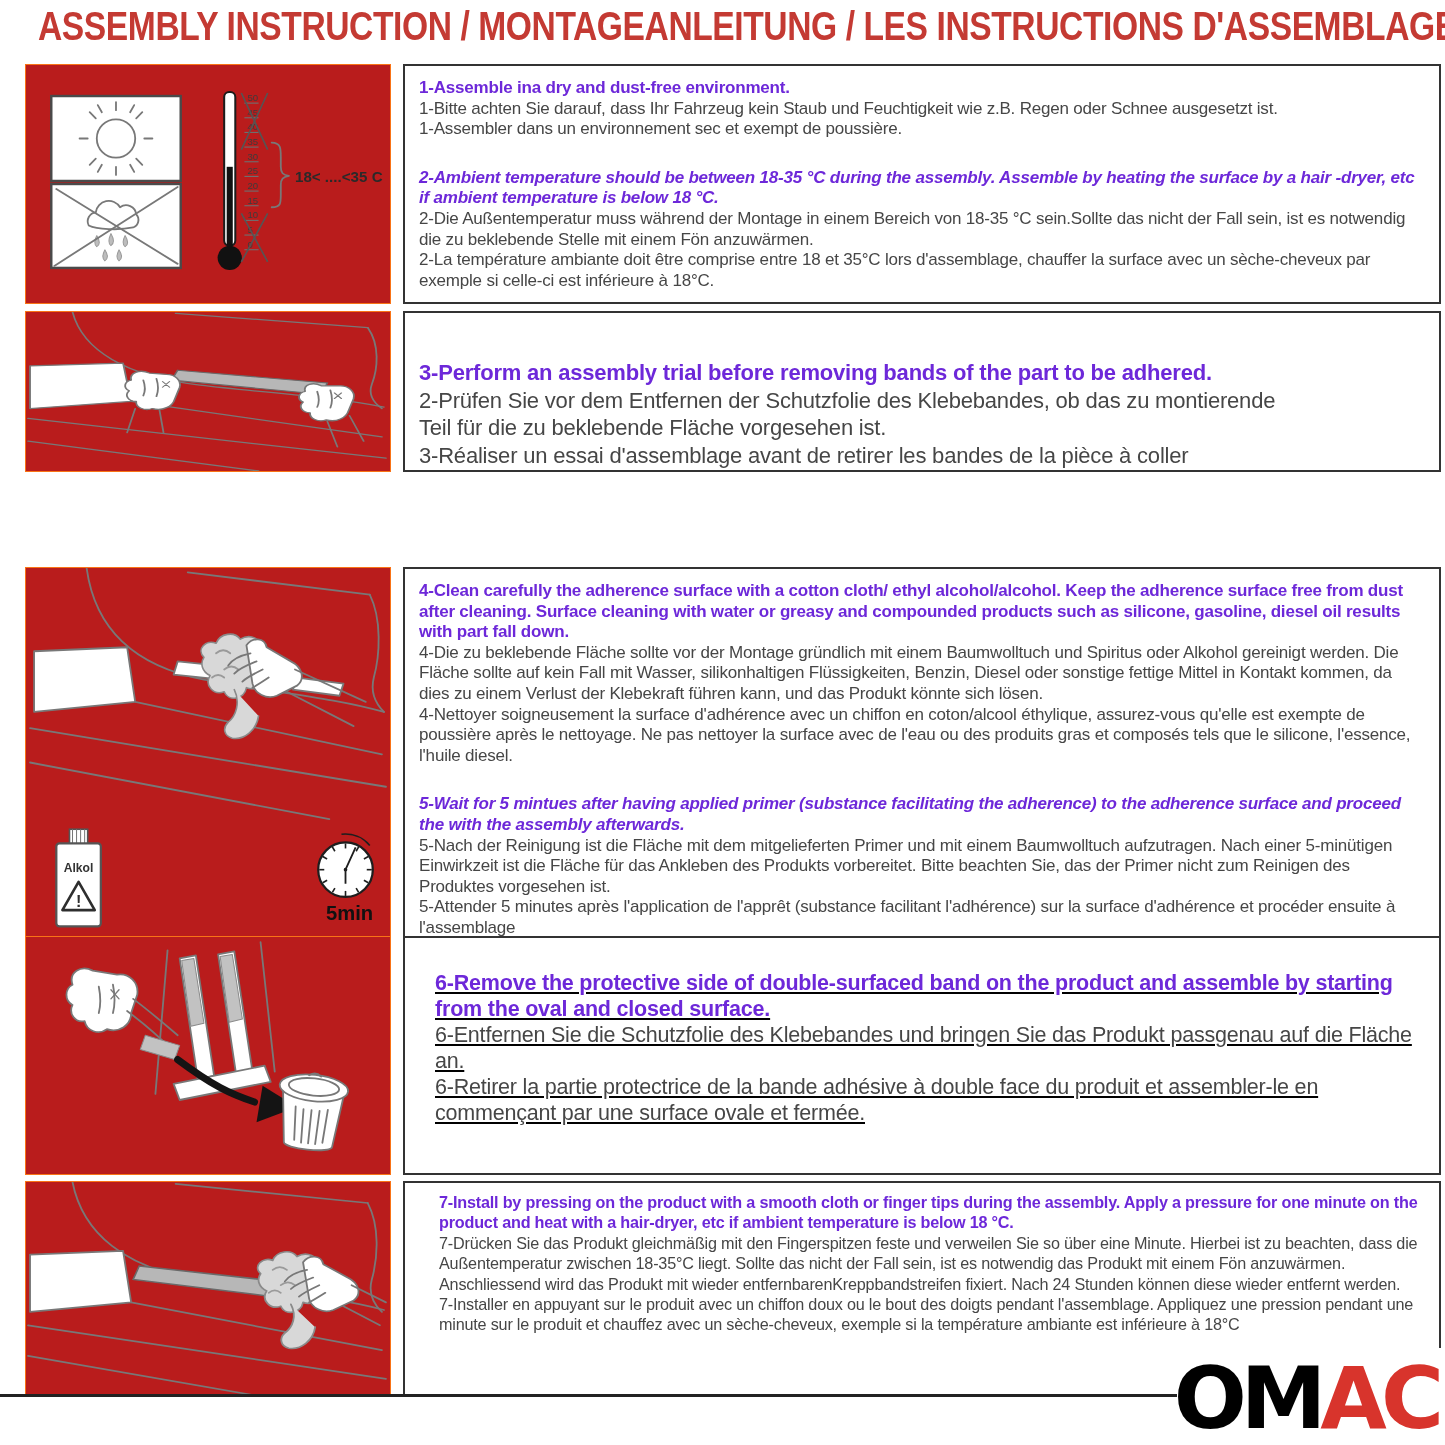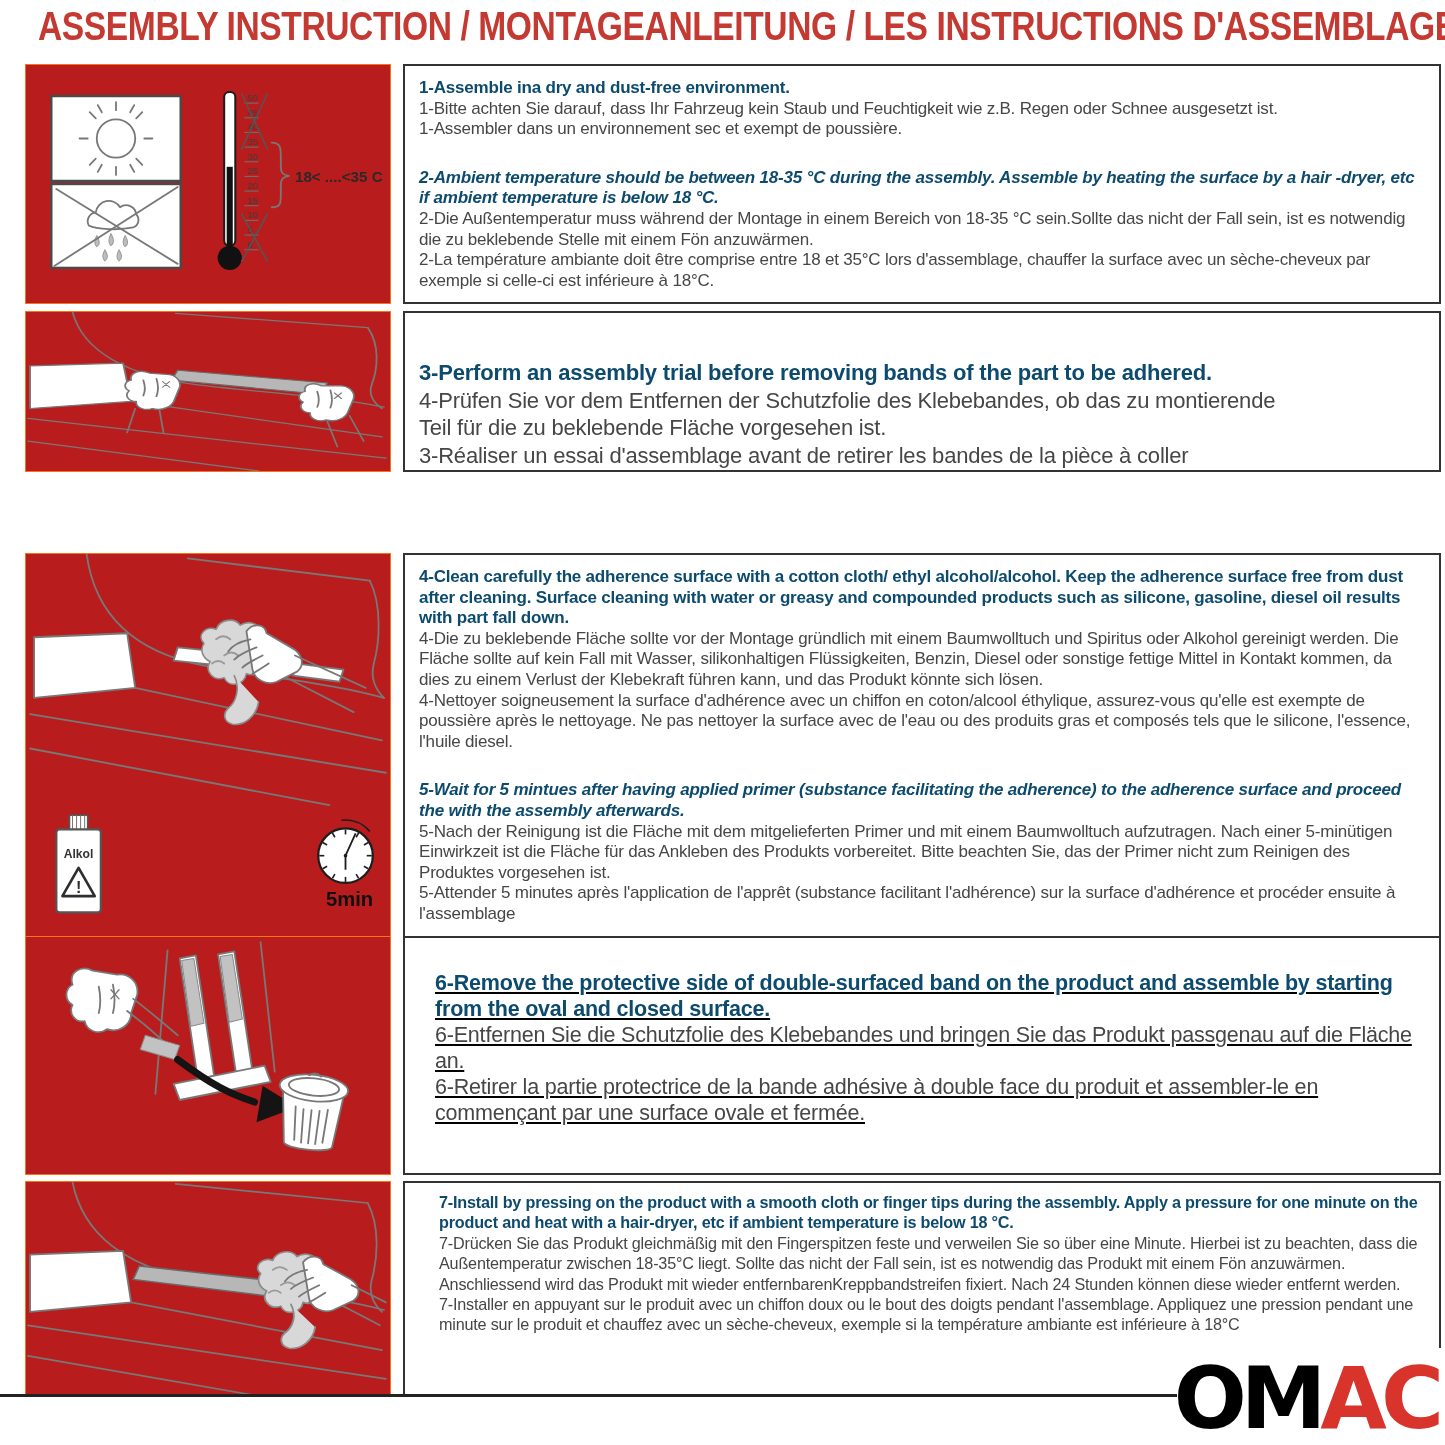--- a/index.html
+++ b/index.html
@@ -13,27 +13,27 @@
 
   
   .lbox{position:absolute;left:25px;width:366px;border:1px solid #f97316;background:#b91c1c;
         box-sizing:border-box;}
   .rbox{position:absolute;left:403px;width:1038px;border:2px solid #333;background:#fff;
         box-sizing:border-box;overflow:hidden;}
   .lbox svg{display:block;width:100%;height:100%;}
 
   .r1{top:64px;height:240px}
   .r2{top:311px;height:161px}
-  .r3{top:553px;height:391px}
+  .r3{top:567px;height:391px}
   .r4{top:936px;height:239px}
   .r5{top:1181px;height:216px}
 
   
   p{margin:0;color:#464646;}
-  .bold{font-weight:700;color:#0c4a6e;}
+  .bold{font-weight:700;color:#6d28d9;}
   .gap{margin-top:28px;font-style:italic;}
   .txt-s  p{font-size:17px;  line-height:20.6px;letter-spacing:-.2px;}
   .txt-xs p{font-size:16.2px;line-height:20.4px;letter-spacing:-.2px;margin-left:20px;}
   .txt-l  p{font-size:22px;  line-height:27.5px;letter-spacing:-.2px;}
   .txt-m  p{font-size:21.5px;line-height:26px;  letter-spacing:-.2px;}
   .pad-s{padding:12px 18px 0 14px;}
   .pad-xs{padding:9px 18px 0 14px;}
   .pad-l{padding:46px 18px 0 14px;}
   .pad-m{padding:32px 18px 0 30px;text-decoration:underline;}
   .narrow{max-width:880px;}
@@ -168,21 +168,21 @@
       <g class="art">
         <path d="M292,104 C284,98 274,102 276,112 C269,114 268,123 274,127 C269,133 273,142 281,142 C280,150 289,156 297,152 C307,156 317,149 319,139 L324,122 C326,112 319,104 311,104 Z" fill="#fff"></path>
         <path d="M288,112 C290,120 290,128 288,134 M301,110 C303,119 303,128 301,135"></path>
         <path d="M298,154 L308,190 M320,146 L334,182"></path>
         <path d="M305,122 l7,-8 M305,114 l7,8" stroke-width="1.3"></path>
       </g>
     </svg>
   </div>
   <div class="rbox r2 txt-l pad-l">
     <p class="bold">3-Perform an assembly trial before removing bands of the part to be adhered.</p>
-    <p class="narrow">4-Prüfen Sie vor dem Entfernen der Schutzfolie des Klebebandes, ob das zu montierende Teil für die zu beklebende Fläche vorgesehen ist.</p>
+    <p class="narrow">2-Prüfen Sie vor dem Entfernen der Schutzfolie des Klebebandes, ob das zu montierende Teil für die zu beklebende Fläche vorgesehen ist.</p>
     <p>3-Réaliser un essai d'assemblage avant de retirer les bandes de la pièce à coller</p>
   </div>
 
   <div class="lbox r3">
     <svg viewBox="0 0 360 384">
       <g class="art">
         <path d="M60,0 C68,58 104,96 176,110 C240,122 306,128 354,142"></path>
         <path d="M160,4 L340,26"></path>
         <path d="M340,26 C352,50 350,86 344,108 C340,124 346,134 354,142"></path>
         <path d="M8,82 L100,78 L108,132 L8,142 Z" fill="#fff"></path>

